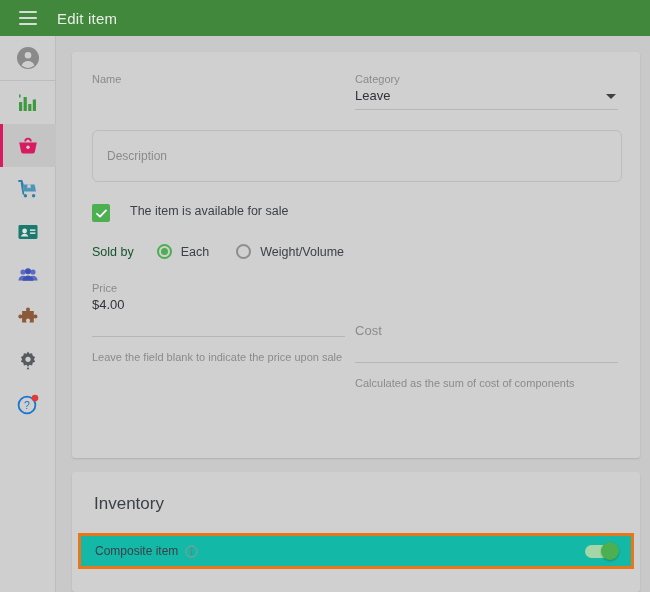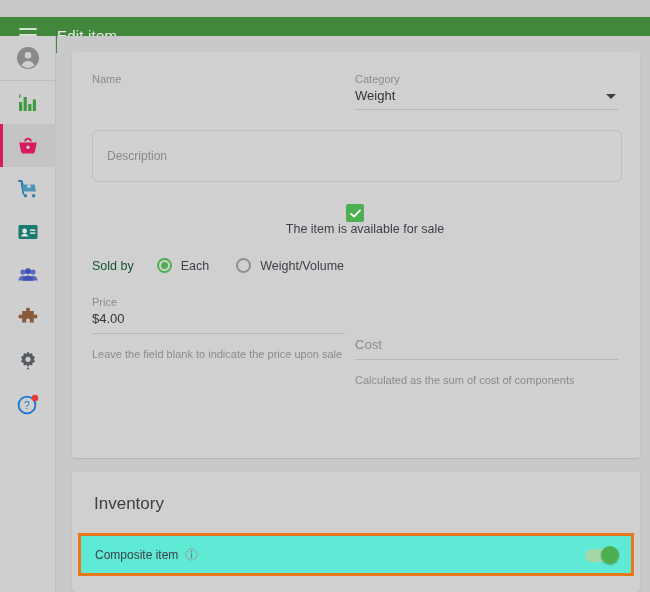--- a/index.html
+++ b/index.html
@@ -5,21 +5,21 @@
   * { box-sizing: border-box; margin: 0; padding: 0; }
   html, body {
     width: 650px; height: 592px;
     background: #c9c9c9;
     font-family: "Liberation Sans", sans-serif;
     overflow: hidden;
   }
 
   
   .appbar {
-    position: absolute; top: 17px; left: 0;
+    position: absolute; top: 0; left: 0;
     width: 650px; height: 36px;
     background: #42883c;
     display: flex; align-items: center;
   }
   .hamburger {
     width: 18px; height: 14px;
     margin-left: 19px; margin-right: 20px;
     display: flex; flex-direction: column; justify-content: space-between;
     cursor: pointer;
   }
@@ -99,21 +99,21 @@
     margin-top: 20px;
     height: 52px; width: 530px;
     border: 1px solid #bdbdbd; border-radius: 6px;
     display: flex; align-items: center;
     padding-left: 14px;
     font-size: 12px; color: #8b8b8b;
     cursor: text;
   }
 
   
-  .check-row { display: flex; align-items: center; margin-top: 22px; flex-direction: column; }
+  .check-row { display: flex; align-items: flex-start; margin-top: 22px; }
   .checkbox {
     width: 18px; height: 18px; border-radius: 2px;
     background: #4caf50;
     display: flex; align-items: center; justify-content: center;
     cursor: pointer;
   }
   .check-label { font-size: 12.5px; color: #3c4148; margin-left: 20px; }
 
   
   .soldby-row { display: flex; align-items: center; margin-top: 22px; }
@@ -128,31 +128,31 @@
   .radio.on::after {
     content: ""; width: 7px; height: 7px; border-radius: 50%; background: #4caf50;
   }
   .radio-label { font-size: 12.5px; color: #3c4148; margin-left: 9px; }
   .radio-group.second { margin-left: 27px; }
 
   
   .pair-row { display: flex; margin-top: 22px; }
   .pair-left { width: 255px; }
   .pair-right { width: 265px; margin-left: 10px; align-self: flex-end; }
-  .small-value { font-size: 13px; line-height: 20px; padding-bottom: 4px; }
+  .small-value { font-size: 13px; line-height: 20px; padding-bottom: 21px; }
 
   
   .inv-title {
     font-size: 17px; color: #3c4148; font-weight: normal;
     padding: 6px 0 0 22px;
   }
   .composite-row {
     margin: 19px 6px 0 6px;
-    height: 43px;
-    background: #5eead4;
+    height: 36px;
+    background: #14b8a6;
     border: 3px solid #e8761b;
     display: flex; align-items: center; justify-content: space-between;
     padding: 0 12px 0 14px;
     cursor: pointer;
   }
   .composite-left { display: flex; align-items: center; }
   .composite-label { font-size: 12px; color: #3c4148; }
   .info-icon { margin-left: 7px; display: block; }
   .toggle { position: relative; width: 34px; height: 14px; cursor: pointer; }
   .toggle-track {
@@ -268,21 +268,21 @@
 
   <div class="card card-main">
 
     <div class="field-row">
       <div class="field name-field">
         <div class="field-label">Name</div>
       </div>
       <div class="field cat-field">
         <div class="field-label">Category</div>
         <div class="field-value cat-value">
-          <span>Weight</span>
+          <span>Leave</span>
           <span class="caret"></span>
         </div>
       </div>
     </div>
 
     <div class="desc-box">
       <span>Description</span>
     </div>
 
     <div class="check-row">

